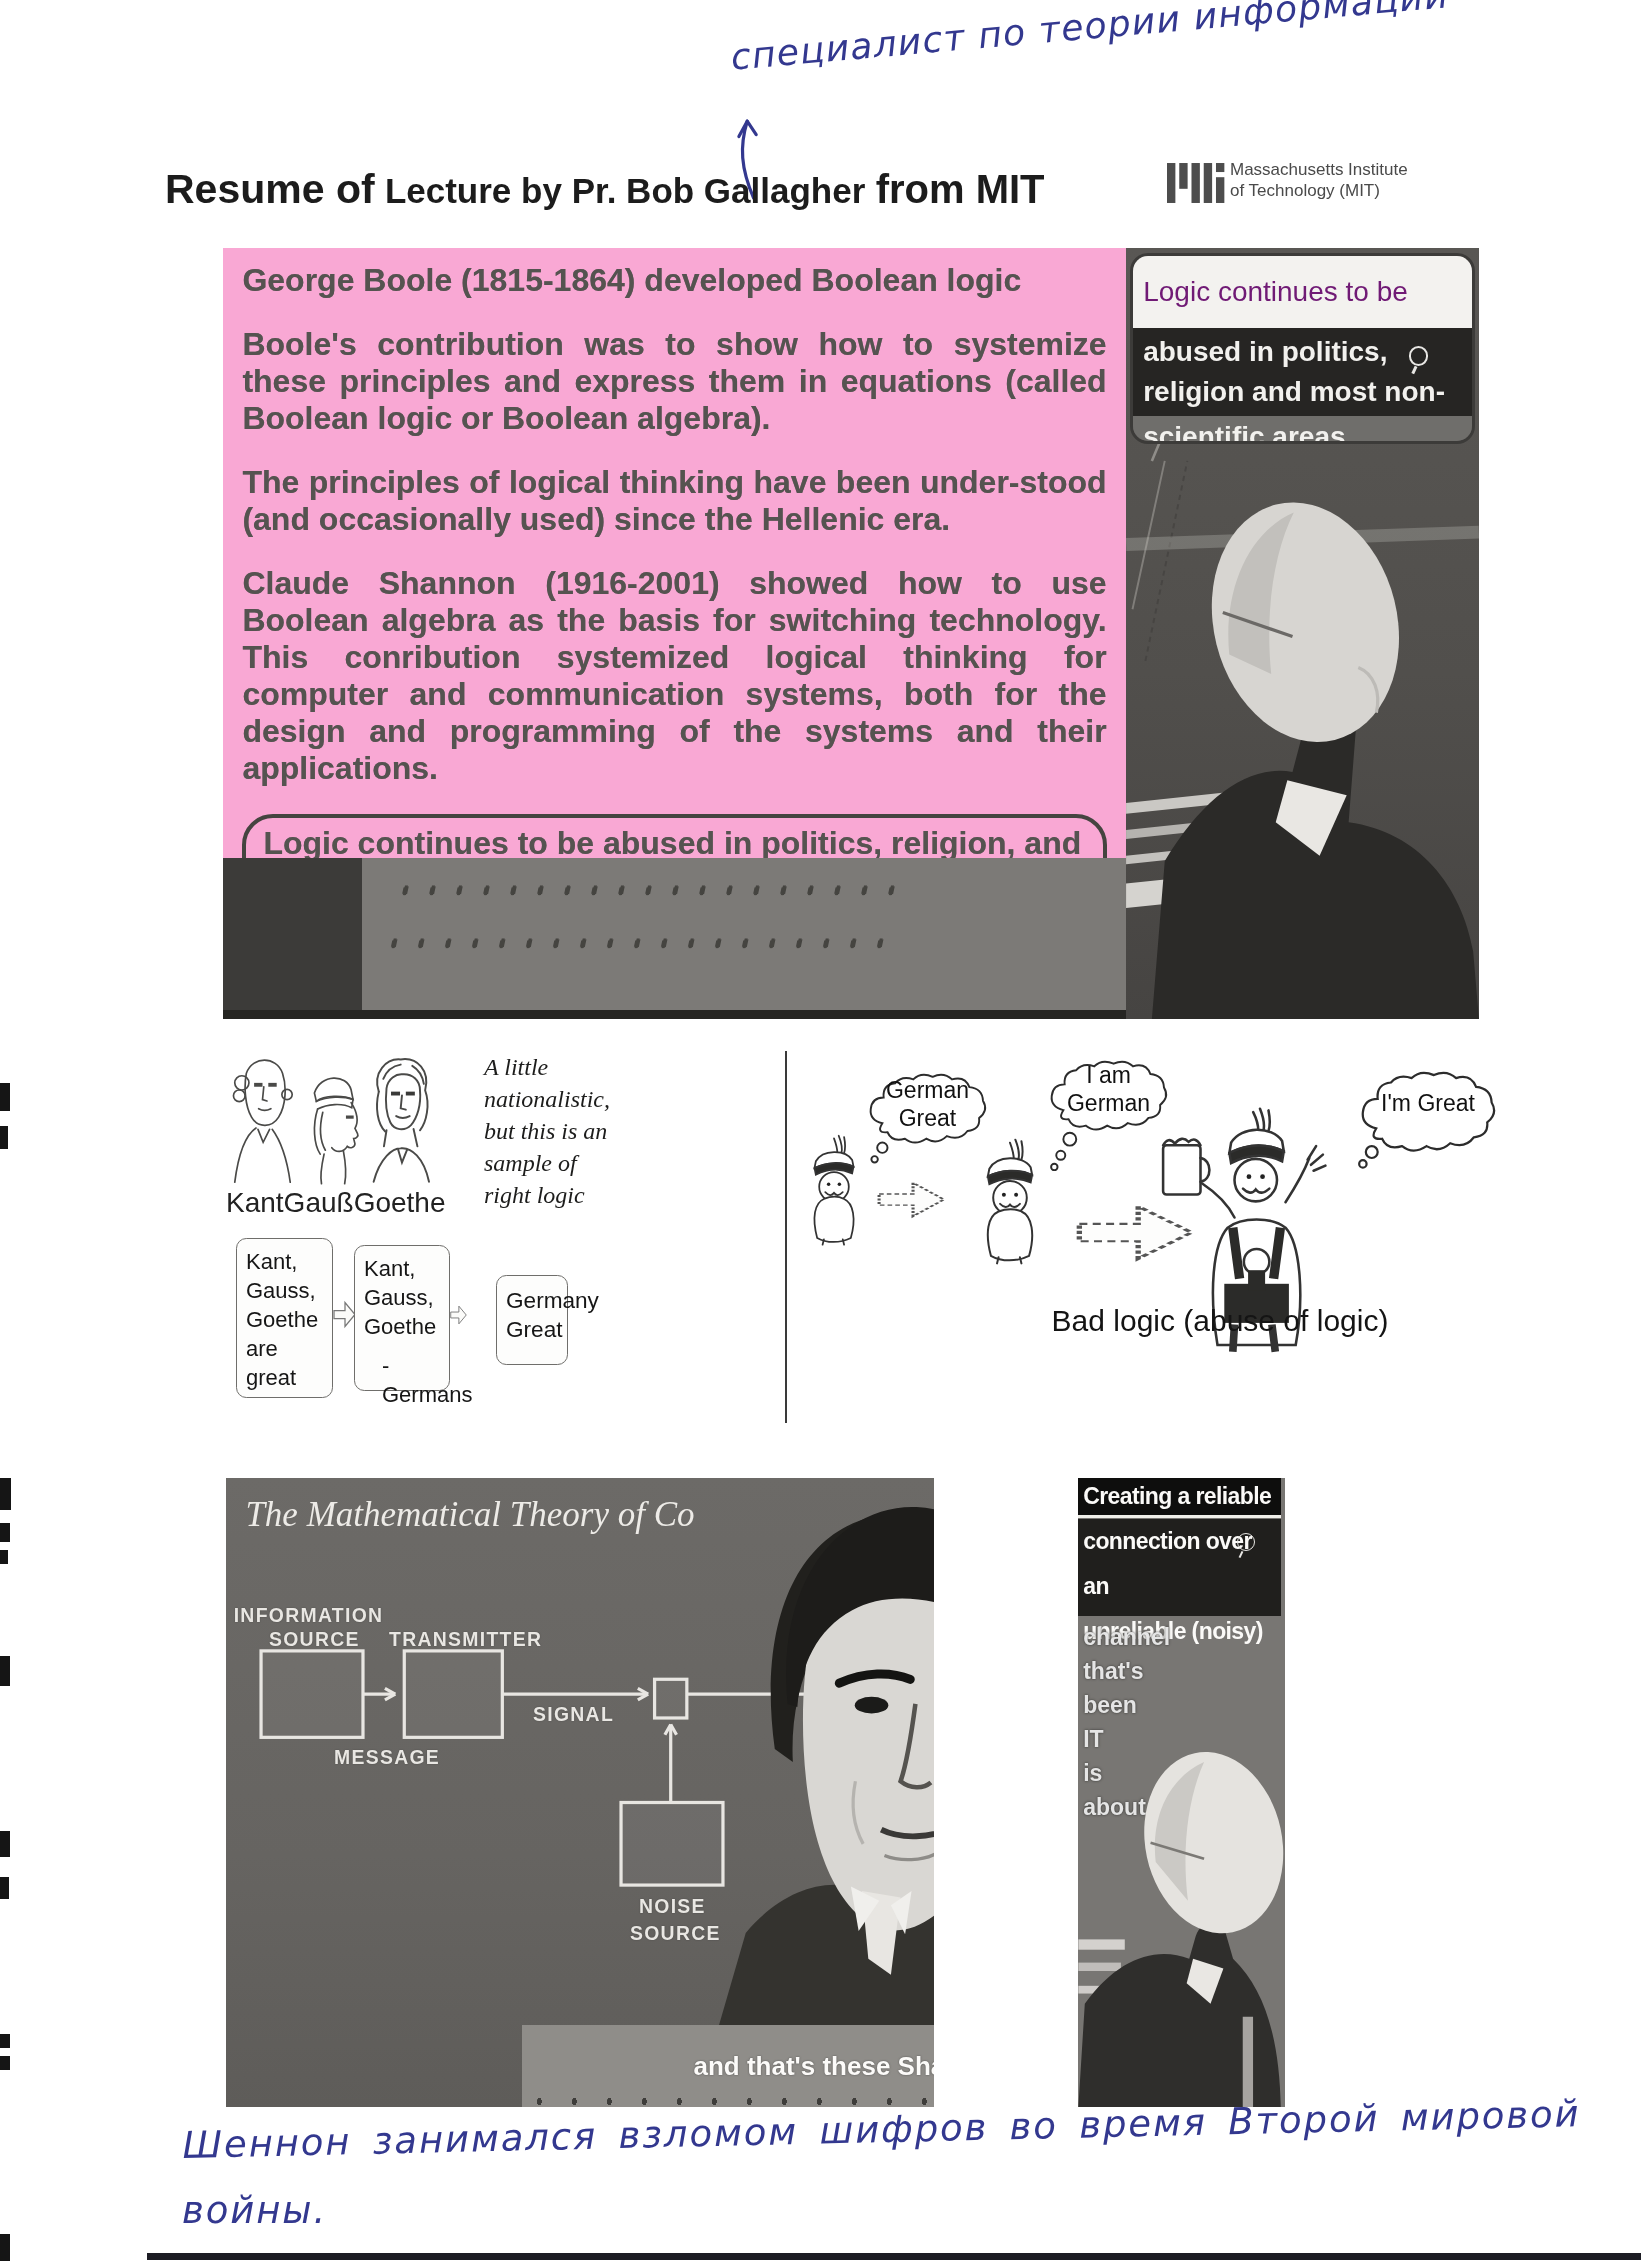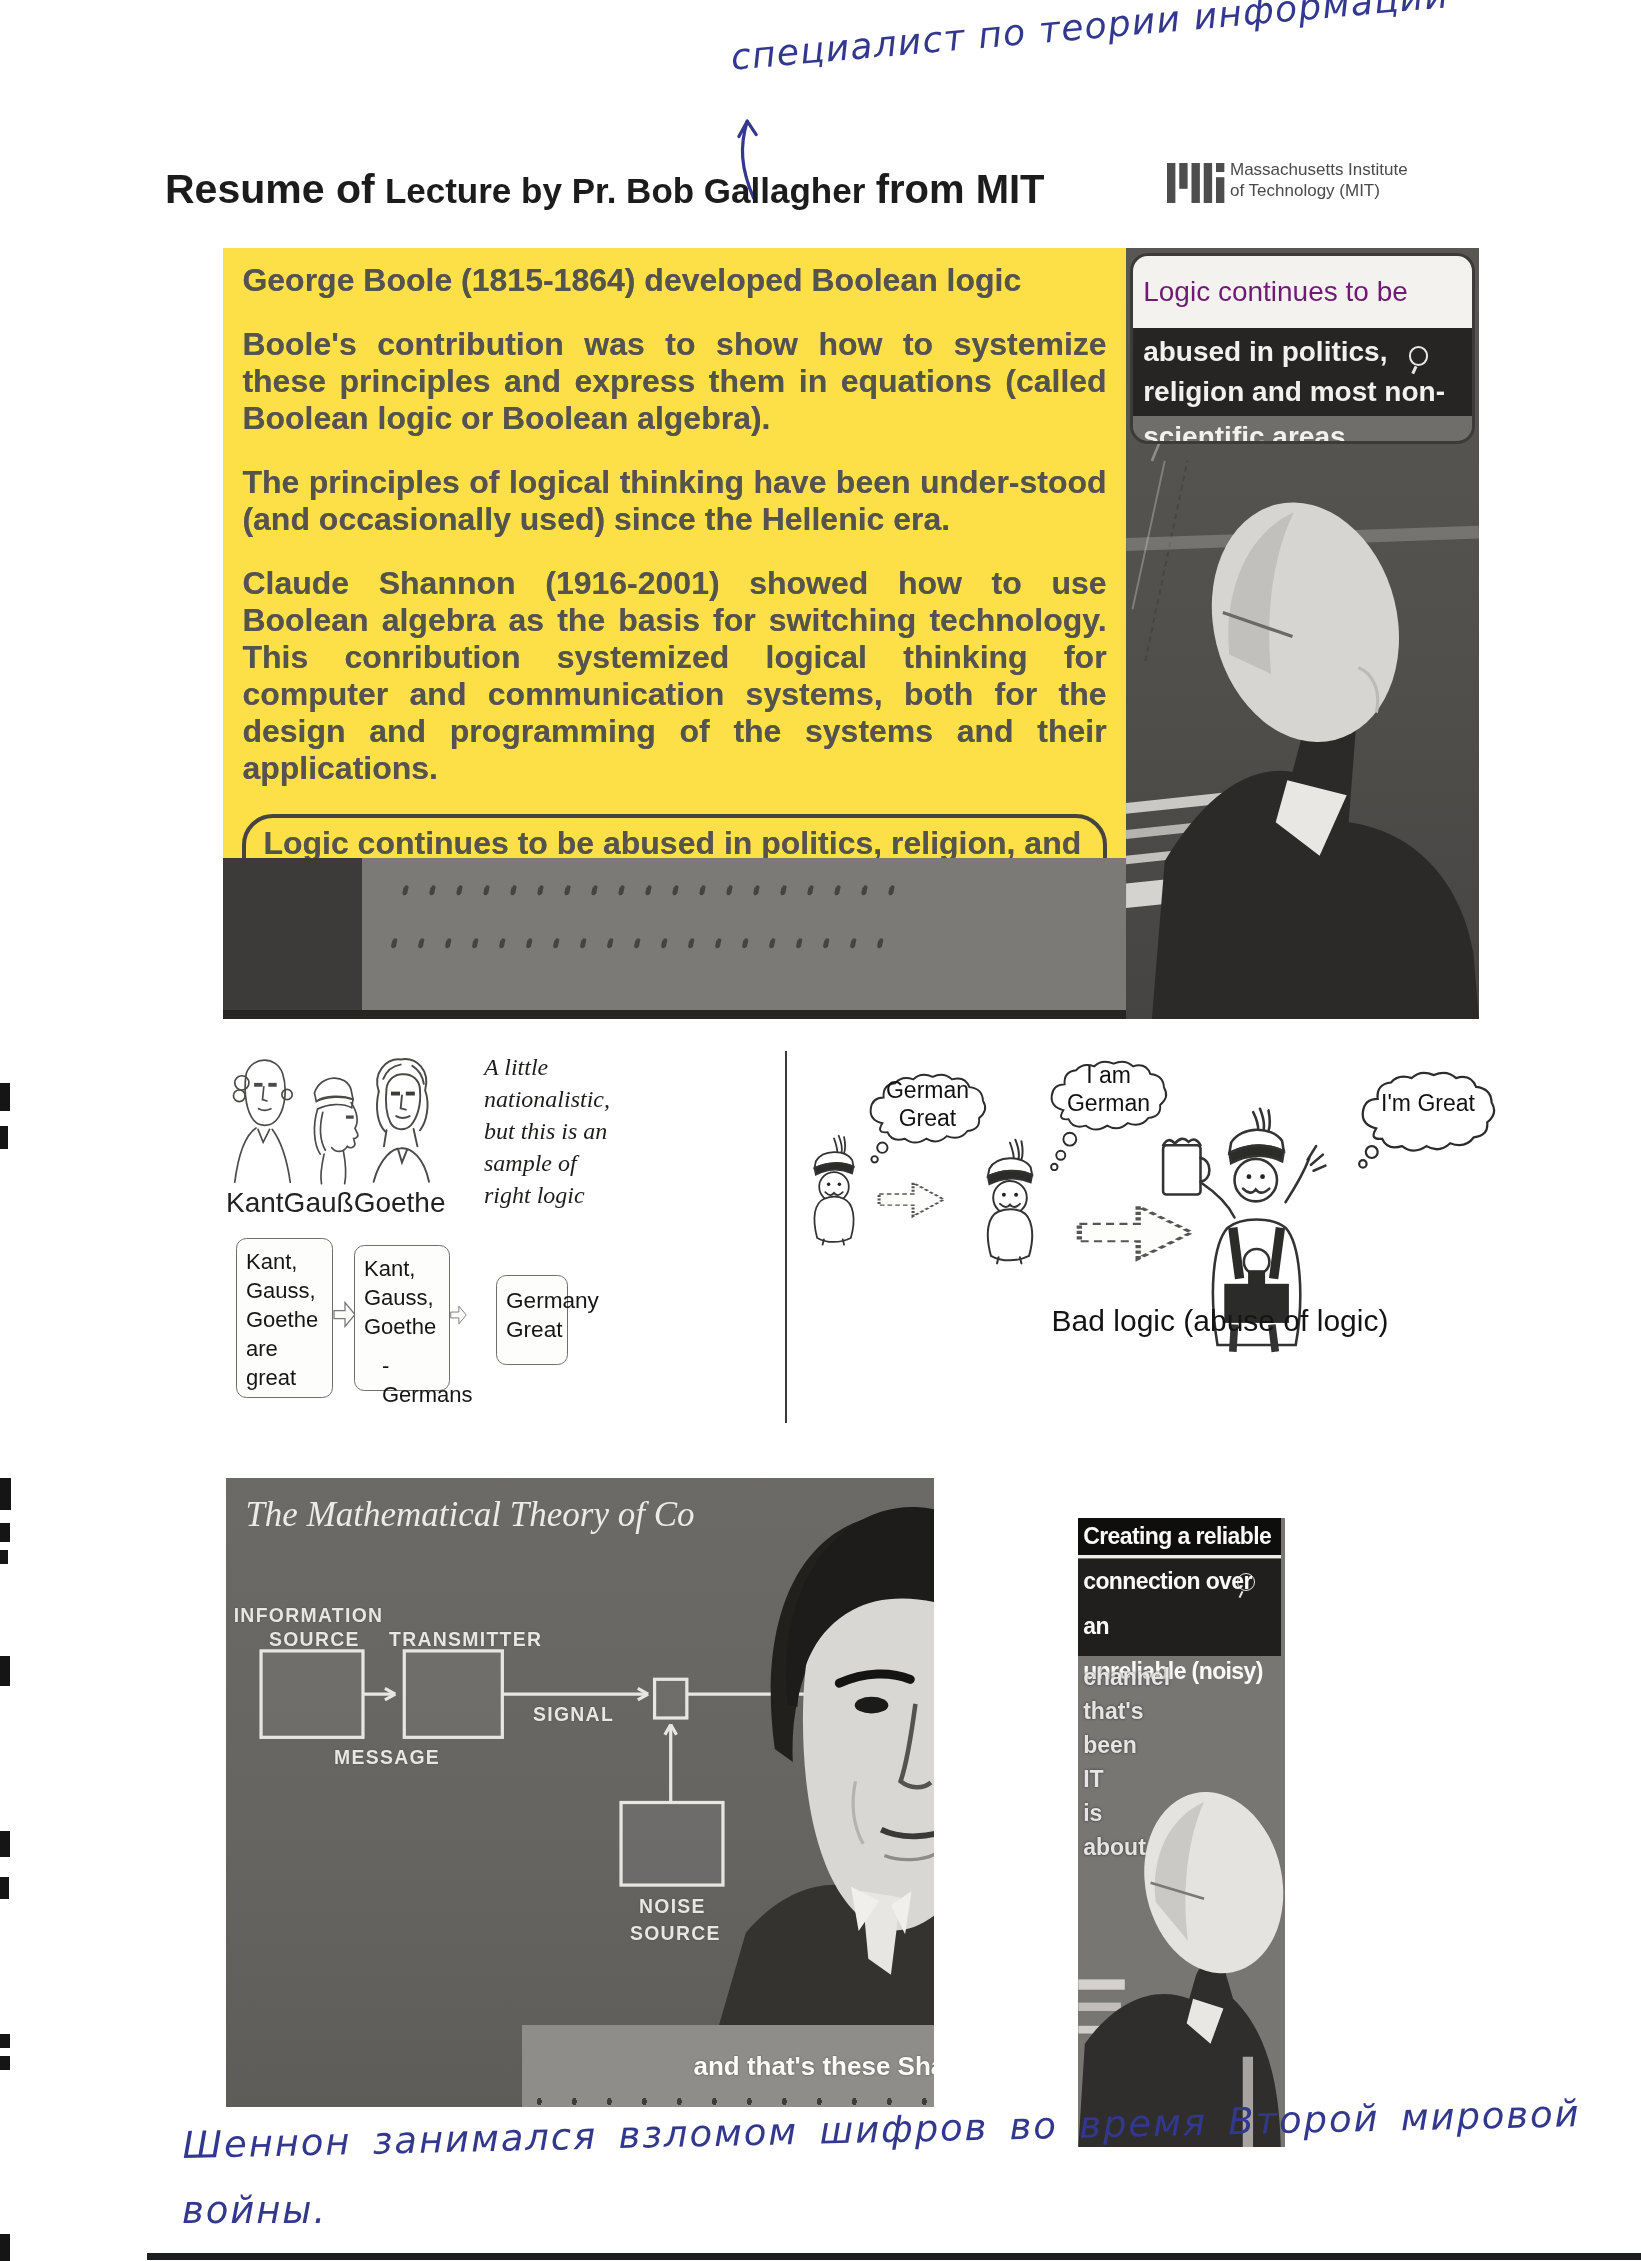--- a/index.html
+++ b/index.html
@@ -20,21 +20,21 @@
   
   .title-row{left:165px;top:166px;width:1007px;display:flex;align-items:baseline;gap:10.3px;color:#1c1c1c;white-space:nowrap;}
   .t1{font-size:41px;font-weight:700;}
   .t2{font-size:35px;font-weight:700;}
   .t3{font-size:40px;font-weight:700;}
   .mit-logo{left:1167px;top:163px;}
   .mit-cap{left:1230px;top:159px;font-size:17px;line-height:21px;color:#4a4a4a;}
 
   
   .fig1{left:223px;top:248px;width:1256px;height:771px;background:#4f4d4a;overflow:hidden;}
-  .slide{left:0;top:0;width:903px;height:610px;background:#fde047;padding:14px 19.4px 11.6px 19.4px;overflow:hidden;}
+  .slide{left:0;top:0;width:903px;height:610px;background:#f9a8d4;padding:14px 19.4px 11.6px 19.4px;overflow:hidden;}
   .slide p{font-size:32px;line-height:37px;font-weight:700;color:#555350;text-align:justify;
            text-shadow:0 0 0.6px rgba(70,68,64,.55);margin:0 0 27px 0;}
   .callout{margin-top:1.3px;border:4.5px solid #454440;border-radius:31px;padding:6.5px 17px 9px 17px;
            font-size:32px;line-height:37px;font-weight:700;color:#555350;text-align:left;
            text-shadow:0 0 0.6px rgba(70,68,64,.55);}
   .photo1{left:903px;top:0;width:353px;height:771px;overflow:hidden;
           background:linear-gradient(180deg,#595754 0%,#514f4c 55%,#464442 100%);}
   .ov1{left:3.9px;top:5.2px;width:345px;height:191px;border:3.2px solid #3c3b39;border-radius:18px;overflow:hidden;}
   .ov1-l1{height:72px;background:#f3f2ef;color:#701a75;font-size:28px;font-weight:400;
           display:flex;align-items:center;padding-left:10.3px;}
@@ -75,21 +75,21 @@
   .sh-title{left:19.4px;top:17px;font-family:"Liberation Serif",serif;font-style:italic;
             font-size:35px;color:#edebe7;white-space:nowrap;z-index:1;}
   .dlab{position:absolute;color:#e9e7e3;font-weight:700;letter-spacing:1.3px;font-size:19.4px;z-index:3;
         text-shadow:0 0 1.3px rgba(40,40,38,.6);}
   .cap-bar{left:296px;top:547px;width:556px;height:82px;background:#8f8d89;z-index:4;
            display:flex;align-items:center;justify-content:flex-end;padding-right:23px;}
   .cap-bar span{color:#fcfbf9;font-size:26px;font-weight:700;text-shadow:0 0 1.9px rgba(50,50,48,.7);}
   .cap-bar::after{content:"";position:absolute;left:0;bottom:0;width:100%;height:9.7px;
         background-image:radial-gradient(ellipse 3.9px 5.8px at 17.4px 4.5px,#3e3d3a 60%,transparent 62%);
         background-size:35px 9.7px;}
-  .ov2{left:852px;top:0;width:207px;height:629px;background:#787673;overflow:hidden;margin-top:40px;}
+  .ov2{left:852px;top:0;width:207px;height:629px;background:#787673;overflow:hidden;}
   .ov2 .bar1{left:0;top:0;width:203px;height:37px;background:#0e0e0d;color:#fbfaf8;
              font-size:23px;font-weight:700;letter-spacing:-0.6px;display:flex;align-items:center;padding-left:5.2px;}
   .ov2 .under{left:0;top:37px;width:203px;height:3.2px;background:#efeee9;}
   .ov2 .block2{left:0;top:41px;width:203px;height:97px;background:#201f1d;color:#fbfaf8;
                font-size:23px;font-weight:700;letter-spacing:-0.6px;line-height:45px;padding-left:5.2px;}
   .ov2 .rest{left:5.2px;top:142px;color:#e5e5e5;font-size:23px;font-weight:700;line-height:34px;
              text-shadow:0 0 2.6px rgba(30,30,28,.8);}
   .ring2{width:18px;height:18px;border:1.9px solid #e8e7e4;border-radius:50%;}
   .ring2::after{content:"";position:absolute;left:1.9px;top:17px;width:1.9px;height:7px;background:#e8e7e4;transform:rotate(25deg);}
 

